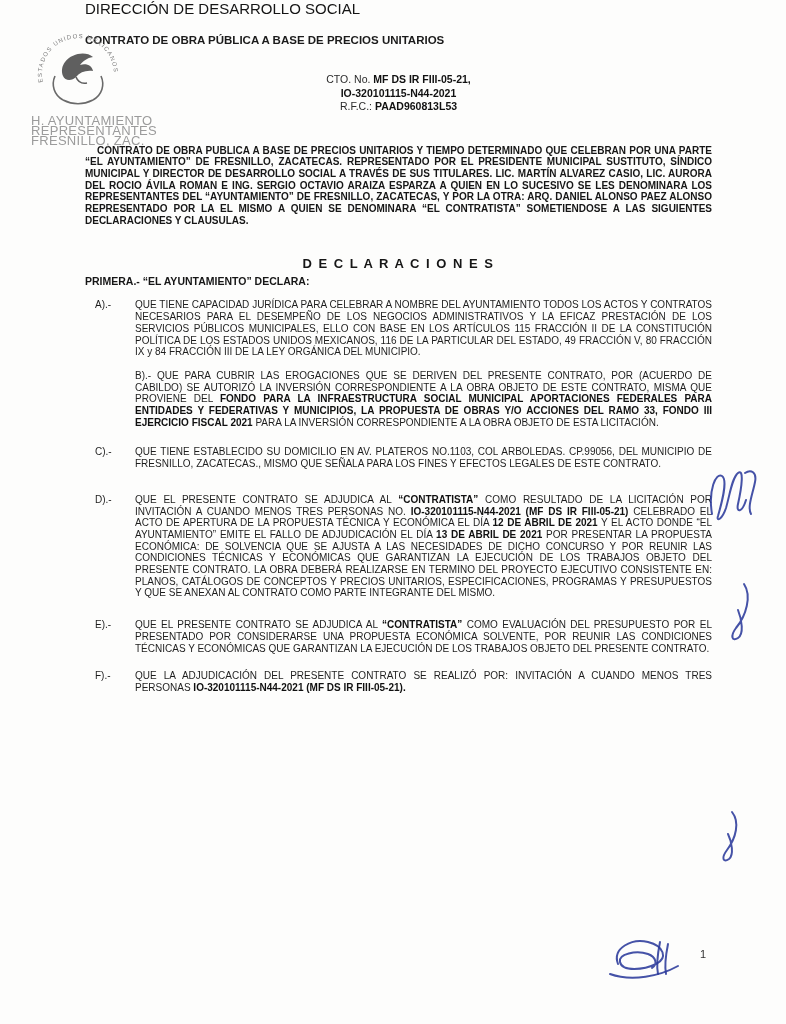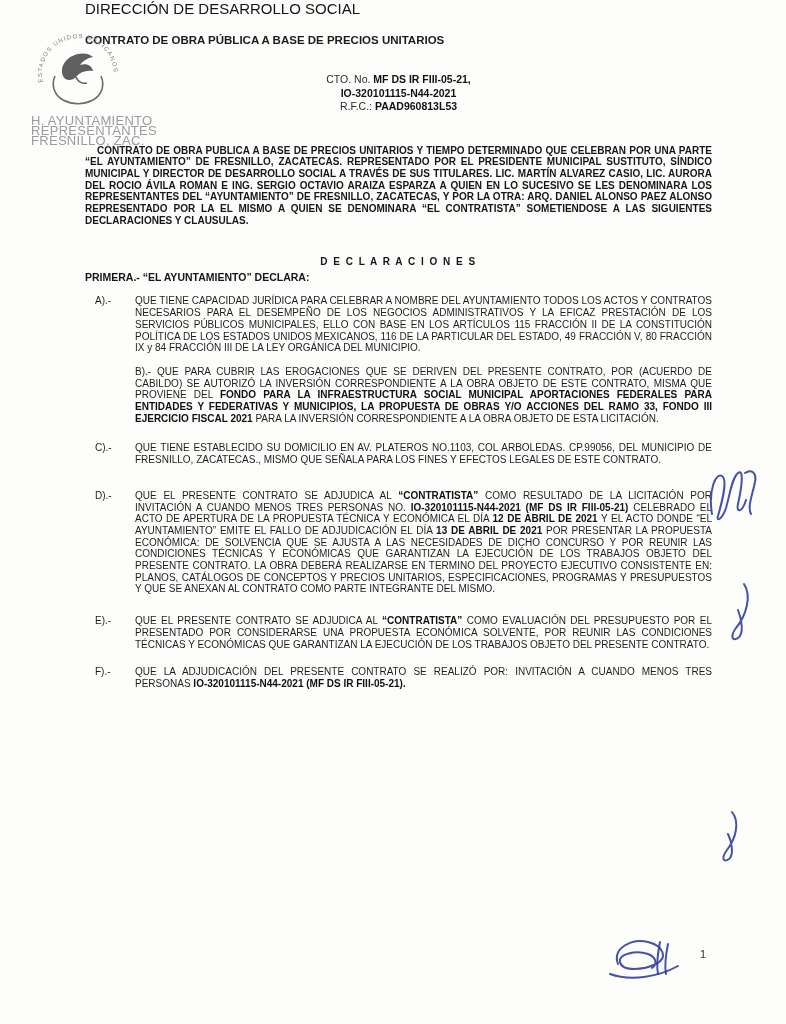--- a/index.html
+++ b/index.html
@@ -14,21 +14,21 @@
   .header-title { margin-top:104px; text-align:center; font-size:17px; font-weight:400; letter-spacing:.4px; color:#3d3d3d; }
   .header-subtitle { text-align:left; font-size:15px; font-weight:400; color:#141414; }
   .contract-title { margin-top:17px; text-align:left; font-size:11.5px; font-weight:700; color:#1b1b1b; }
 
   .cto-block { margin-top:27px; text-align:center; font-size:10.5px; line-height:13.5px; color:#2a2a2a; }
   .cto-block b { color:#111; }
 
   .intro { margin-top:31px; font-size:10px; line-height:11.7px; text-align:justify; color:#161616; }
   .intro b { font-weight:700;margin-left:12px; }
 
-  .decl-heading { margin-top:30px; text-align:center; font-weight:700; font-size:10px; letter-spacing:1.5px; color:#161616; }
+  .decl-heading { margin-top:30px; text-align:center; font-weight:700; font-size:13px; letter-spacing:1.5px; color:#161616; }
   .primera { margin-top:4px; font-weight:700; font-size:10.5px; color:#161616; }
 
   .decl-item { display:flex; font-size:10px; line-height:11.7px; color:#1d1d1d; }
   .decl-label { width:50px; padding-left:10px; flex-shrink:0; }
   .decl-text { flex:1; text-align:justify; }
   .decl-text b { font-weight:700; color:#101010; }
   .item-a { margin-top:12px; }
   .item-b { margin-top:12px; }
   .item-c { margin-top:18px; }
   .item-d { margin-top:24px; }

